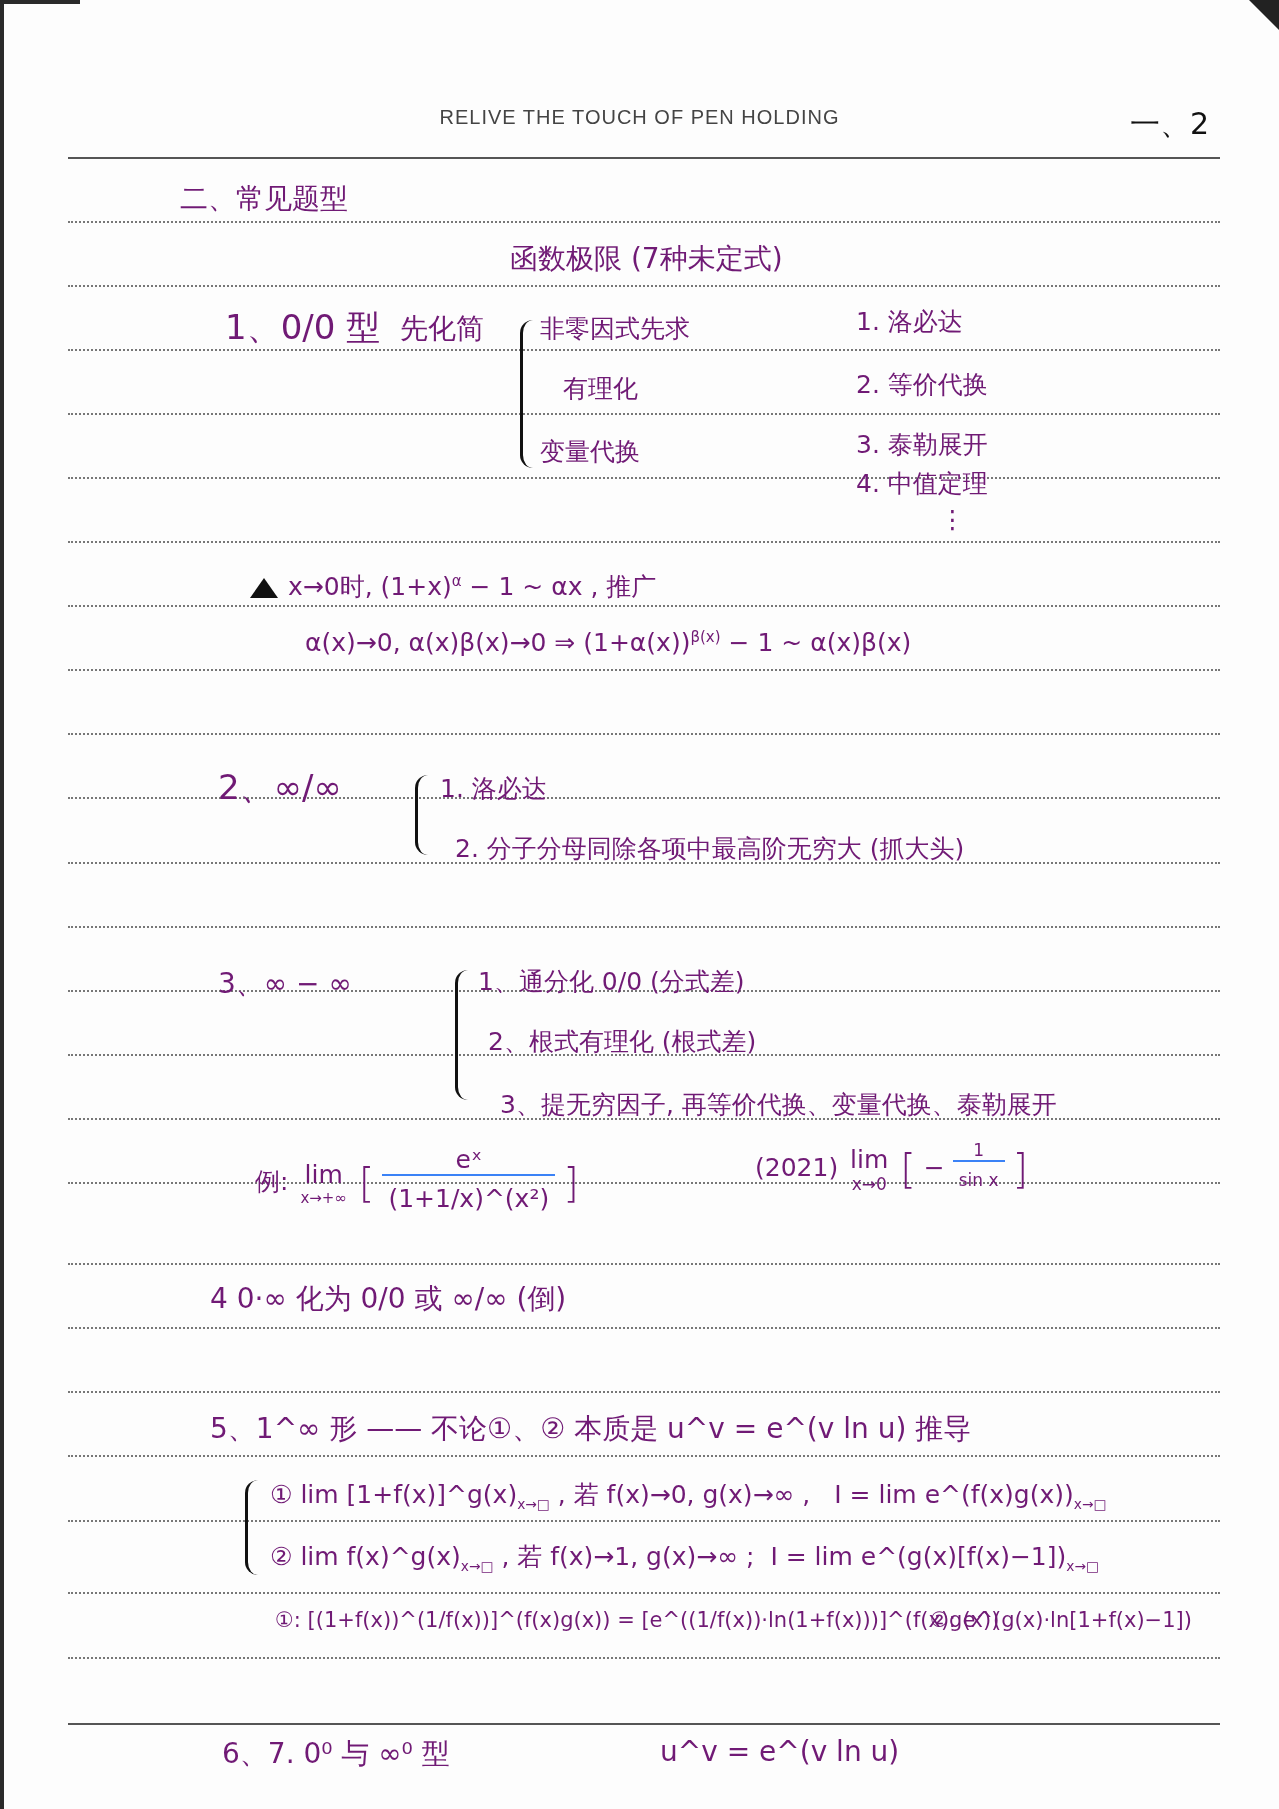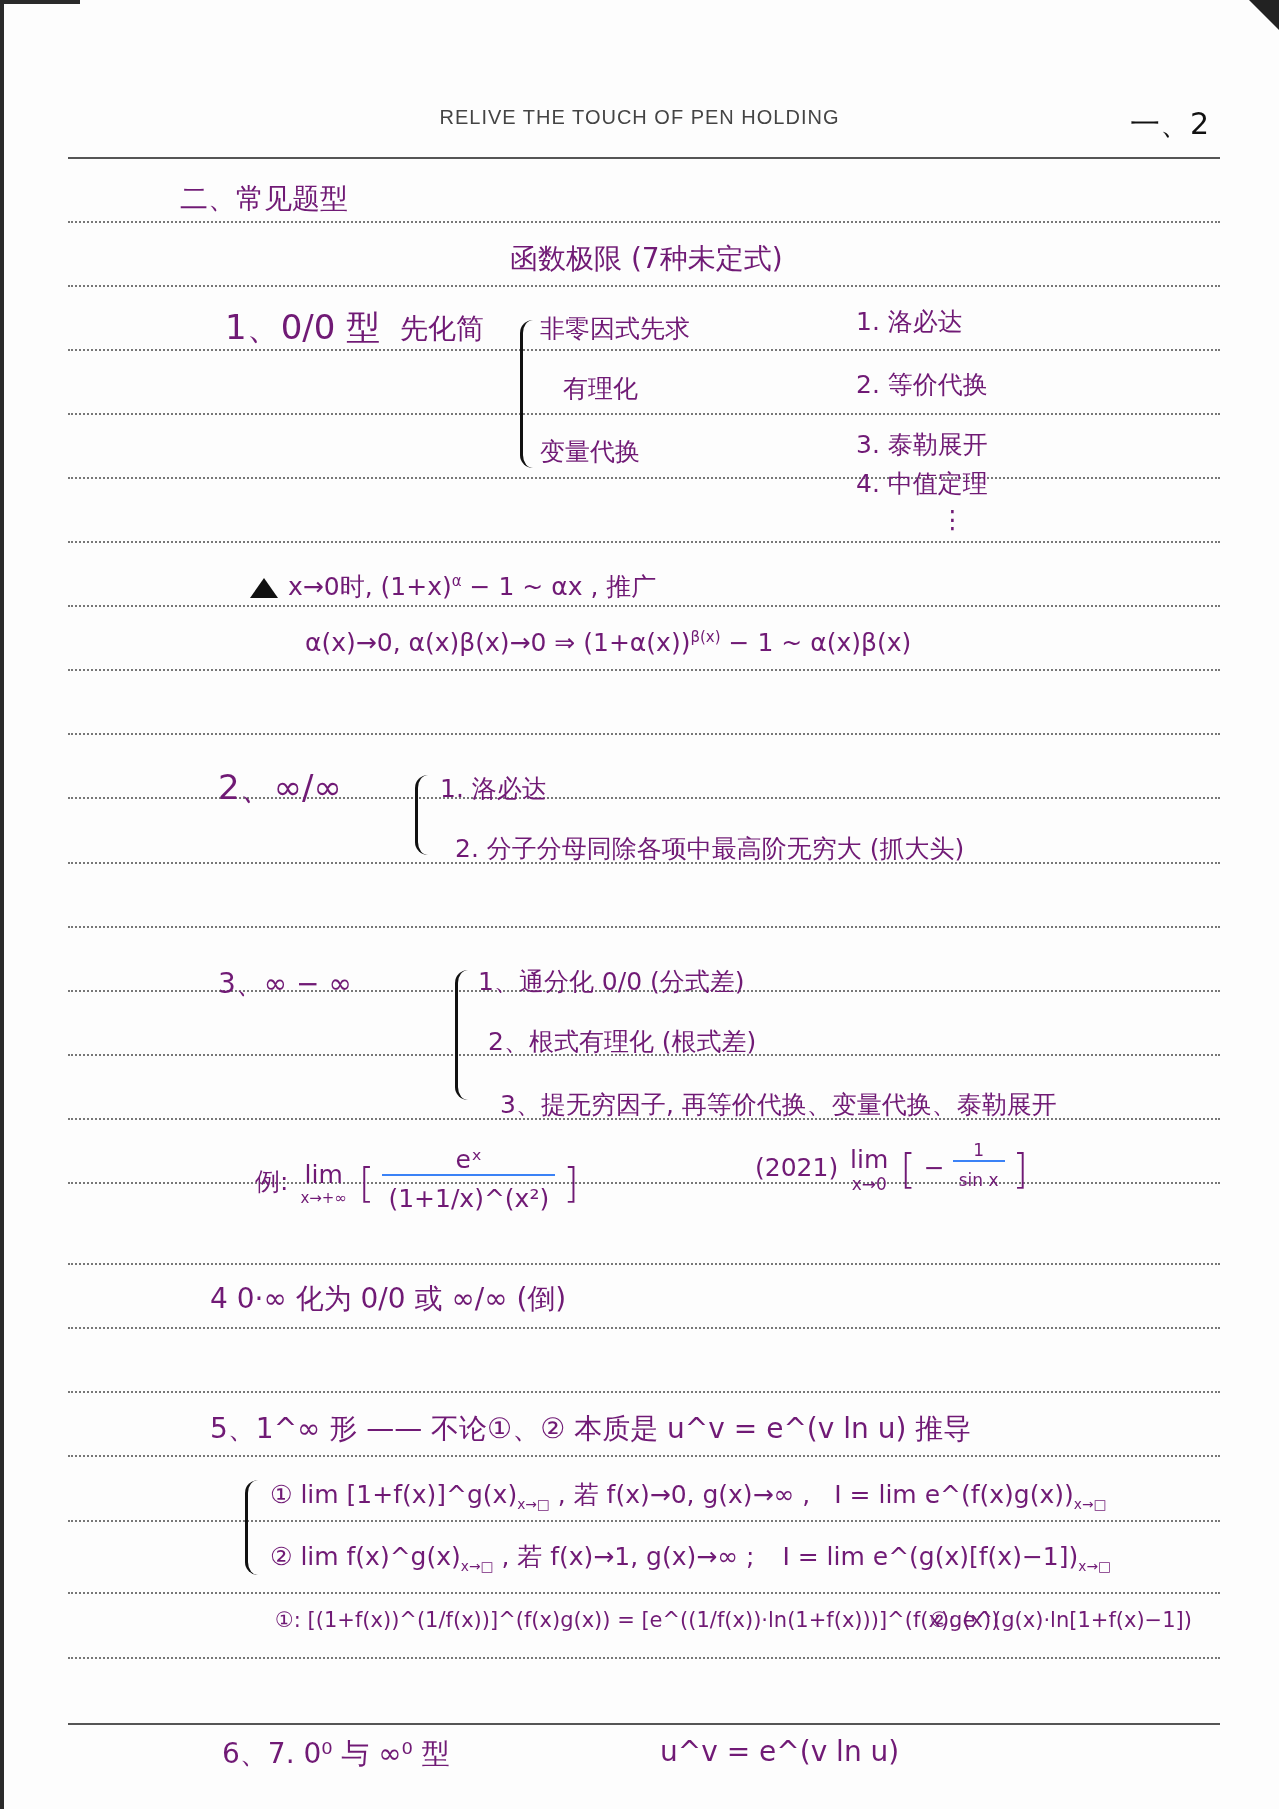--- a/index.html
+++ b/index.html
@@ -163,20 +163,20 @@
   <span>①</span>
   <span>lim [1+f(x)]^g(x)</span><sub>x→□</sub>
   <span>, 若 f(x)→0, g(x)→∞ ,</span>
   <span style="margin-left:16px">I = lim e^(f(x)g(x))</span><sub>x→□</sub>
 </div>
 
 <div class="hw sm" style="left:270px; top:1540px">
   <span>②</span>
   <span>lim f(x)^g(x)</span><sub>x→□</sub>
   <span>, 若 f(x)→1, g(x)→∞ ;</span>
-  <span style="margin-left:20px">I = lim e^(g(x)[f(x)−1])</span><sub>x→□</sub>
+  <span style="margin-left:8px">I = lim e^(g(x)[f(x)−1])</span><sub>x→□</sub>
 </div>
 
 <div class="hw sm" style="left:275px; top:1608px; font-size:21px">①: [(1+f(x))^(1/f(x))]^(f(x)g(x)) = [e^((1/f(x))·ln(1+f(x)))]^(f(x)g(x))</div>
 <div class="hw sm" style="left:930px; top:1608px; font-size:21px">②: e^(g(x)·ln[1+f(x)−1])</div>
 
 <div class="hw mid" style="left:222px; top:1735px">6、7.   0⁰ 与 ∞⁰ 型</div>
 <div class="hw mid" style="left:660px; top:1735px">u^v = e^(v ln u)</div>
 
 </body></html>

